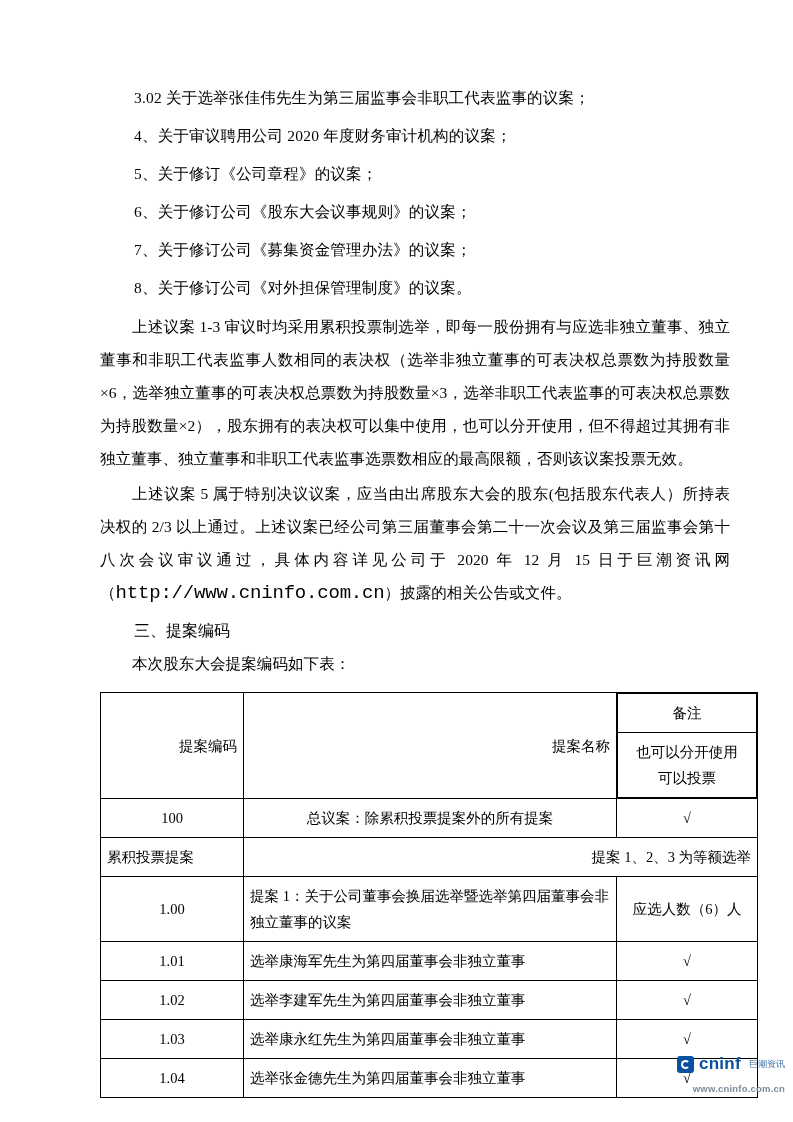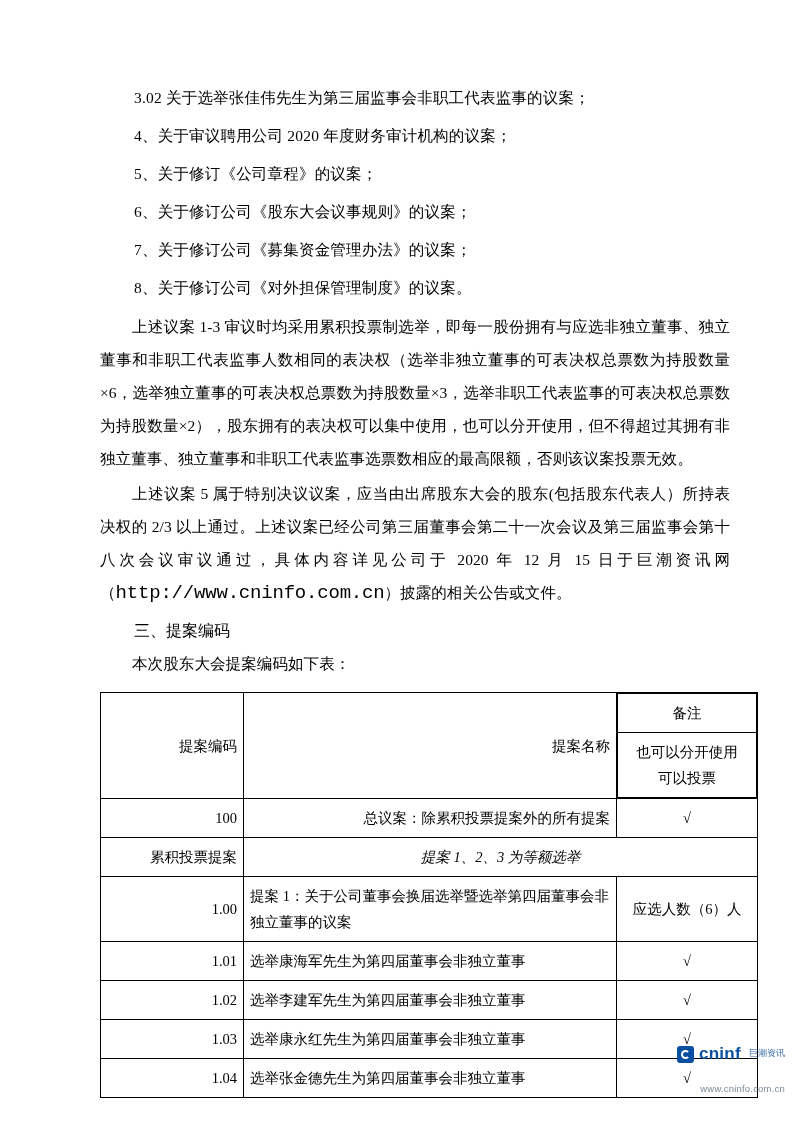--- a/index.html
+++ b/index.html
@@ -102,26 +102,26 @@
     width: 100%;
     border-collapse: collapse;
   }
   .inner-tbl td {
     border: none;
     padding: 2px 4px;
   }
   .inner-divider {
     border-bottom: 1px solid #000000 !important;
   }
-  .row-center { text-align: right; }
+  .row-center { text-align: center; }
   .row-name { text-align: left; padding-left: 18px; }
   .check { text-align: center; font-size: 15px; }
   .cum-row td { font-weight: bold; }
-  .cum-title { text-align: right; }
-  .cum-span { text-align: center; font-weight: bold; font-style: italic; }
+  .cum-title { text-align: left; }
+  .cum-span { text-align: right; font-weight: bold; }
 
   .footer-logo {
     position: absolute;
     right: 48px;
     bottom: 28px;
     text-align: right;
     line-height: 1.2;
   }
   .logo-row {
     display: flex;
@@ -151,31 +151,32 @@
     box-sizing: border-box;
   }
   .logo-text {
     font-family: "Liberation Sans", sans-serif;
     font-size: 17px;
     font-weight: bold;
     color: #0a50a1;
     letter-spacing: 0.3px;
   }
   .logo-cn {
-    font-family: Liberation Mono, monospace;
+    font-family: Liberation Serif, serif;
     font-size: 9px;
     color: #3a6ea5;
     margin-left: 3px;
   }
   .logo-url {
     font-family: "Liberation Sans", sans-serif;
     font-size: 9.5px;
     color: #7b8a9a;
-    margin-top: 18px;
+    margin-top: 8px;
     letter-spacing: 0.2px;
+    font-weight: bold;
   }
   .sub-line {
     display: block;
   }
 </style>
 </head>
 <body>
 
 <div class="page">
   <div class="content">

